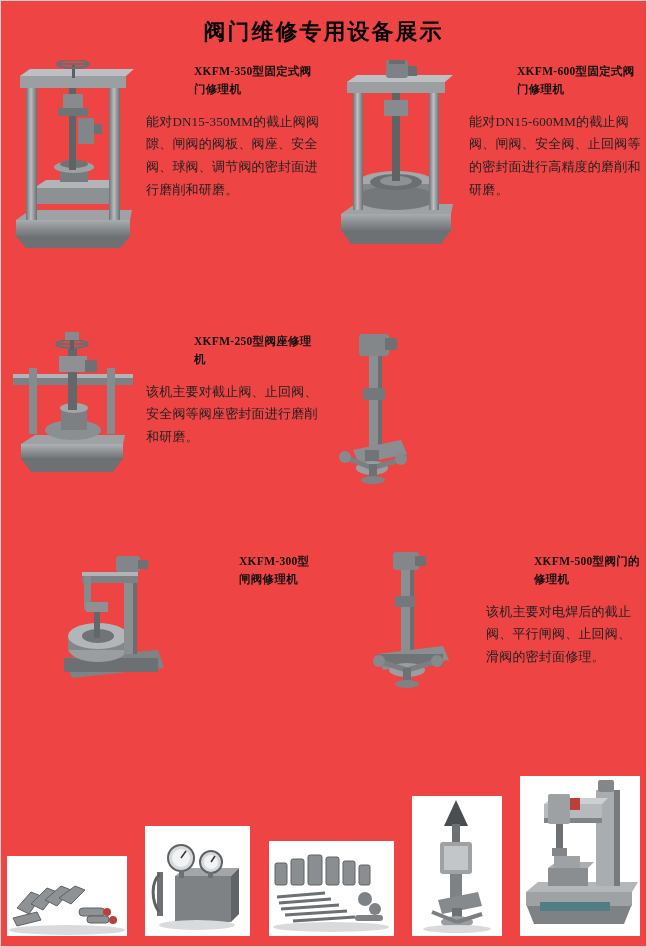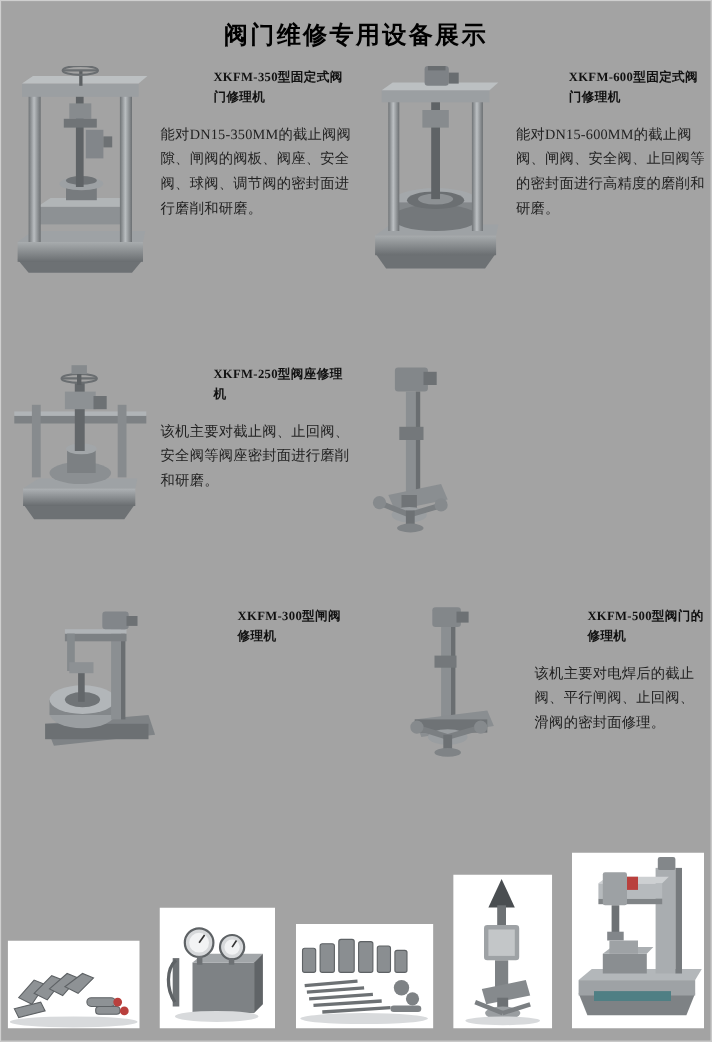--- a/index.html
+++ b/index.html
@@ -13,21 +13,21 @@
     font-family: "Liberation Sans", sans-serif;
     position: relative;
     overflow: hidden;
   }
   .page {
     position: relative;
     width: 647px;
     height: 947px;
     border: 1px solid #cfcfcf;
     box-sizing: border-box;
-    background: #a3a3a3;
+    background: #ef4444;
   }
   .title {
     text-align: center;
     font-family: "Liberation Serif", serif;
     font-size: 22px;
     font-weight: bold;
     color: #000000;
     letter-spacing: 2px;
     margin-top: 16px;
     margin-bottom: 10px;
@@ -268,21 +268,21 @@
 
             <rect x="40" y="134" width="8" height="16" fill="#6d7174"></rect>
             <ellipse cx="44" cy="150" rx="12" ry="4" fill="#7f8386"></ellipse>
           </svg>
         </div>
       </div>
     </div>
 
     <div class="row" style="height:160px; margin-top:40px;">
 
-      <div class="cell" style="padding-left:21px;">
+      <div class="cell" style="padding-left:44px;">
         <div class="fig" style="width:140px;height:150px;">
           <svg class="machine" width="138" height="145" viewBox="0 0 138 145">
 
             <polygon points="18,108 112,100 118,118 26,128" fill="#7f8386"></polygon>
             <rect x="18" y="108" width="94" height="14" fill="#6c7073"></rect>
 
             <ellipse cx="52" cy="98" rx="30" ry="14" fill="#9a9ea1"></ellipse>
             <rect x="22" y="86" width="60" height="14" fill="#83878a"></rect>
             <ellipse cx="52" cy="86" rx="30" ry="13" fill="#b2b6b9"></ellipse>
             <ellipse cx="52" cy="86" rx="16" ry="7" fill="#707477"></ellipse>

